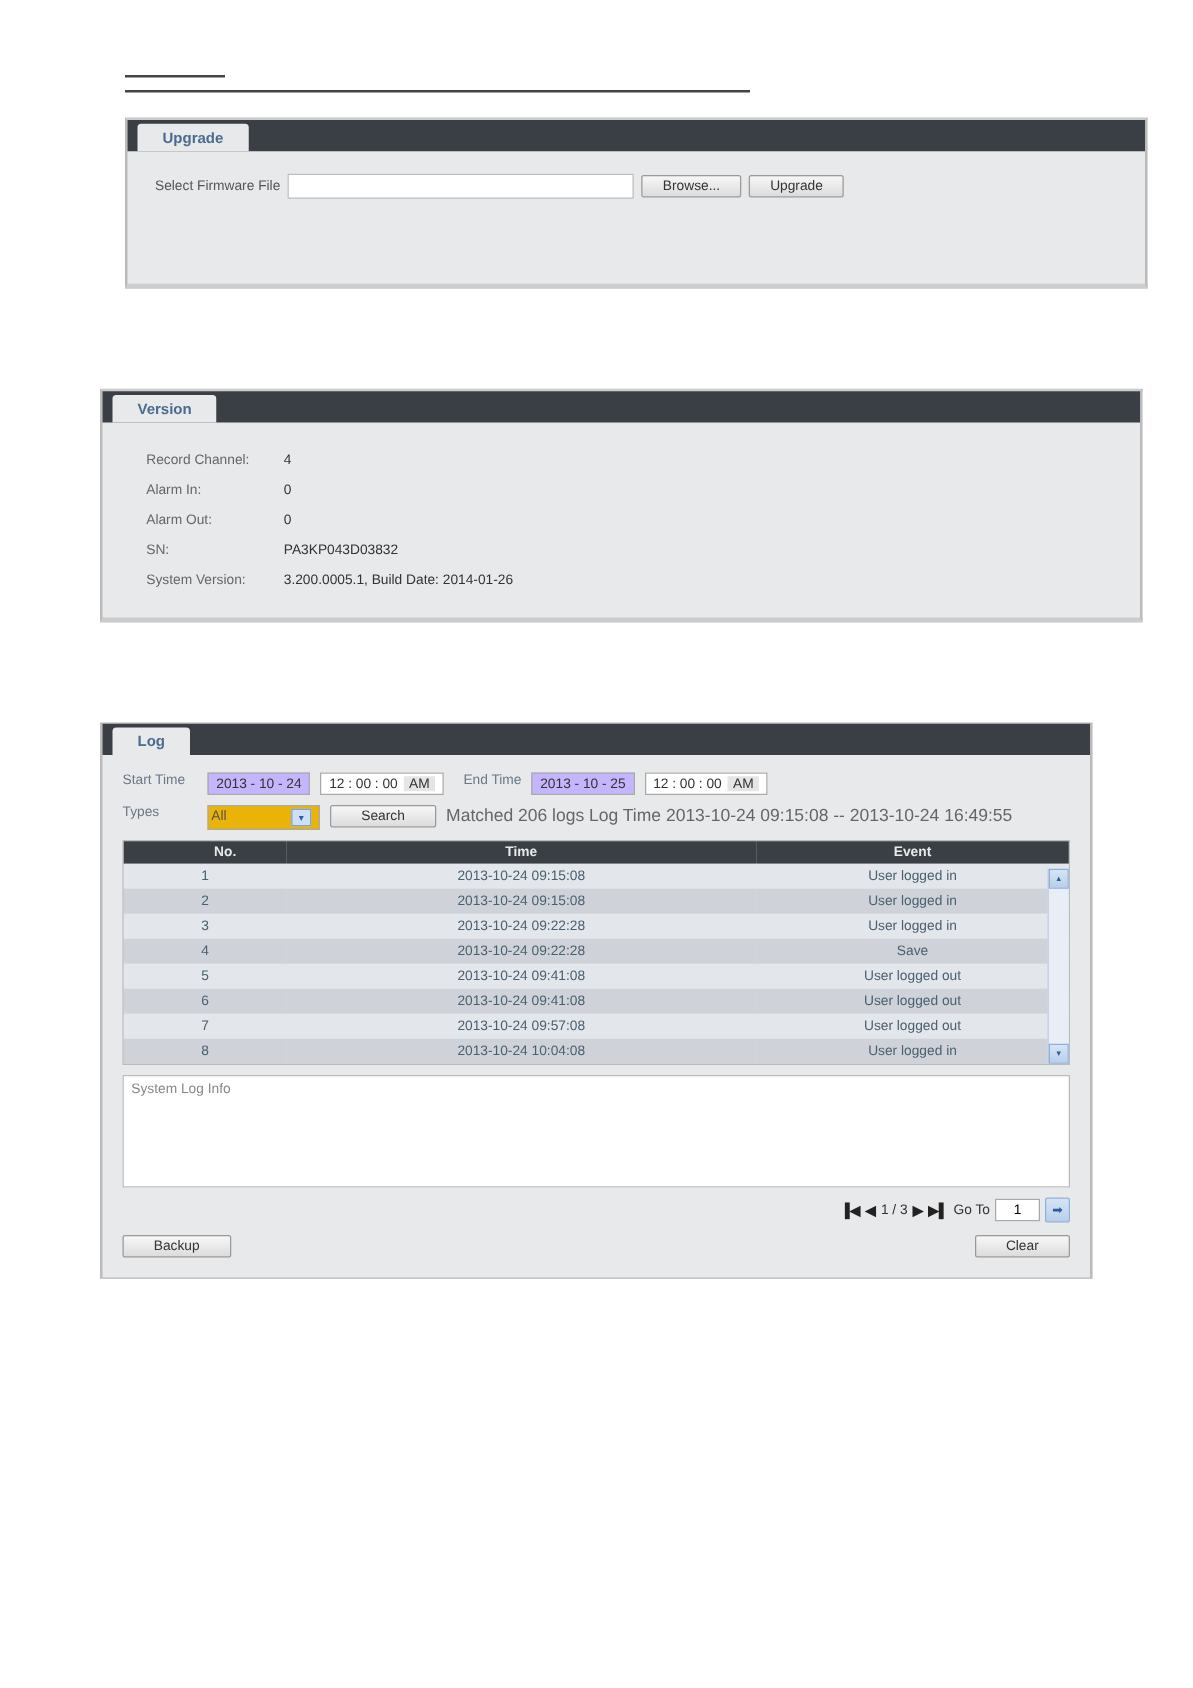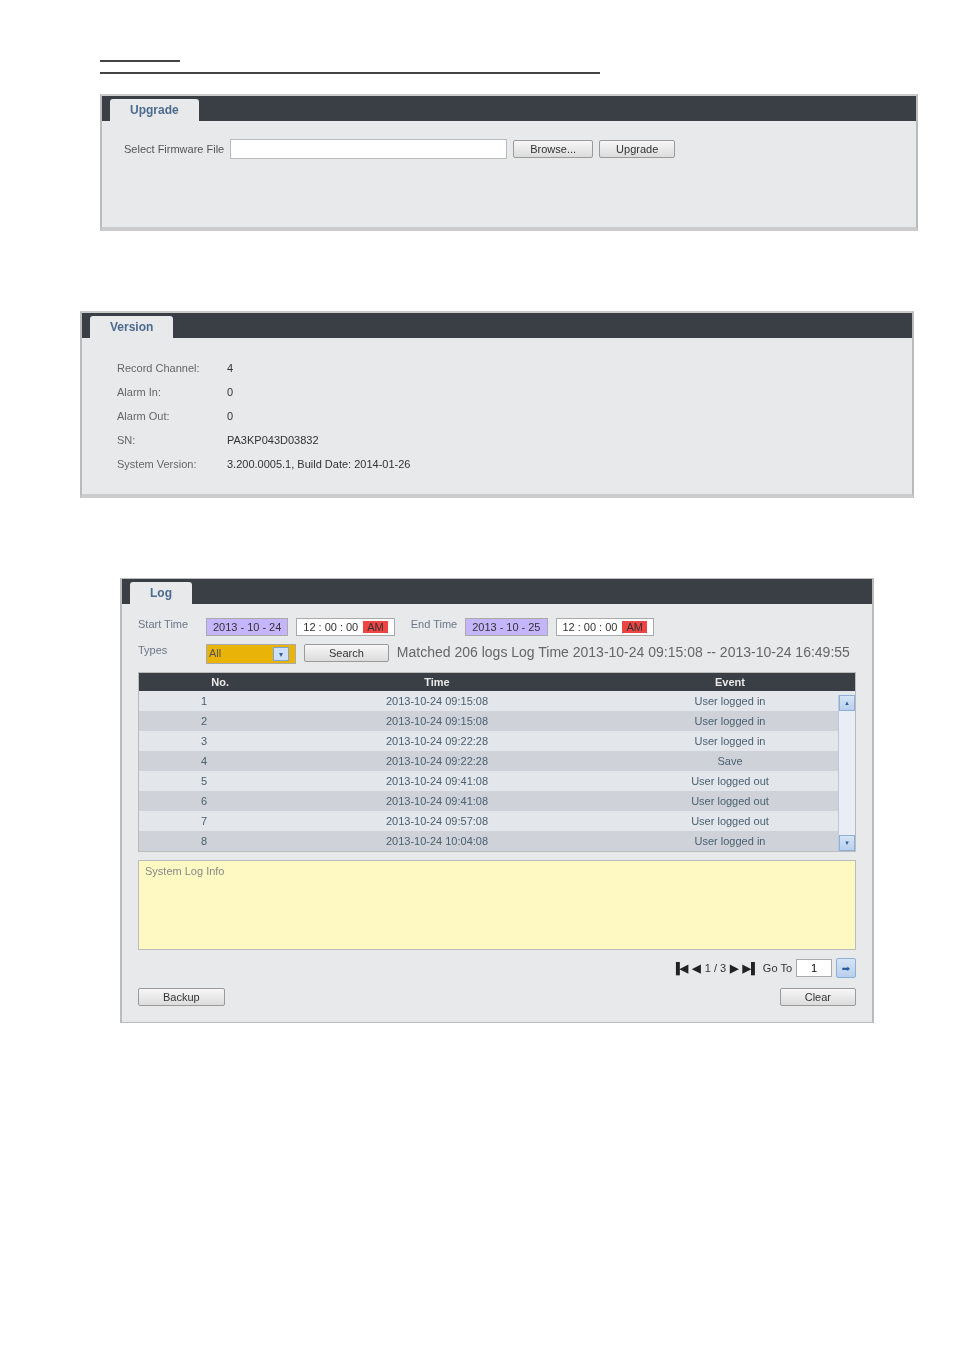--- a/index.html
+++ b/index.html
@@ -107,21 +107,21 @@
 
   .kv-row {
     display: flex;
     padding: 6px 0;
   }
   .kv-key { width: 110px; color: #666; }
   .kv-val { color: #333; }
 
   
   .log-outer {
-    margin-left: 120px;
+    margin-left: 80px;
     margin-right: 80px;
     border: 1px solid #bbb;
     border-left: 2px solid #bbb;
     border-right: 2px solid #bbb;
     background: #e8e9ea;
   }
   .log-body { padding: 14px 16px 16px 16px; }
   .log-top-row {
     display: flex;
     align-items: flex-start;
@@ -141,21 +141,21 @@
   .time-box {
     background: #fff;
     border: 1px solid #aaa;
     padding: 2px 6px;
     font-size: 11px;
     color: #333;
     display: inline-flex;
     gap: 3px;
   }
   .ampm {
-    background: #ef4444;
+    background: #e5e5e5;
     padding: 0 4px;
     margin-left: 2px;
   }
   .select-box {
     background: #eab308;
     border: 1px solid #aaa;
     padding: 2px 6px 2px 2px;
     font-size: 11px;
     width: 80px;
     display: inline-flex;
@@ -214,21 +214,21 @@
     height: 14px;
     background: linear-gradient(#d6e4f5,#b8cfec);
     border: 1px solid #8db0db;
     margin: 0;
     display:flex;align-items:center;justify-content:center;font-size:7px;color:#2a5d9f;
   }
   .scroll-thumb-bot { position:absolute; bottom:0; left:0; right:0; }
 
   .sys-log-box {
     border: 1px solid #bbb;
-    background: #fef9c3;
+    background: #ffffff;
     color: #888;
     padding: 4px 6px;
     height: 80px;
     margin-top: 8px;
   }
   .pager-row {
     display: flex;
     justify-content: flex-end;
     align-items: center;
     gap: 4px;

